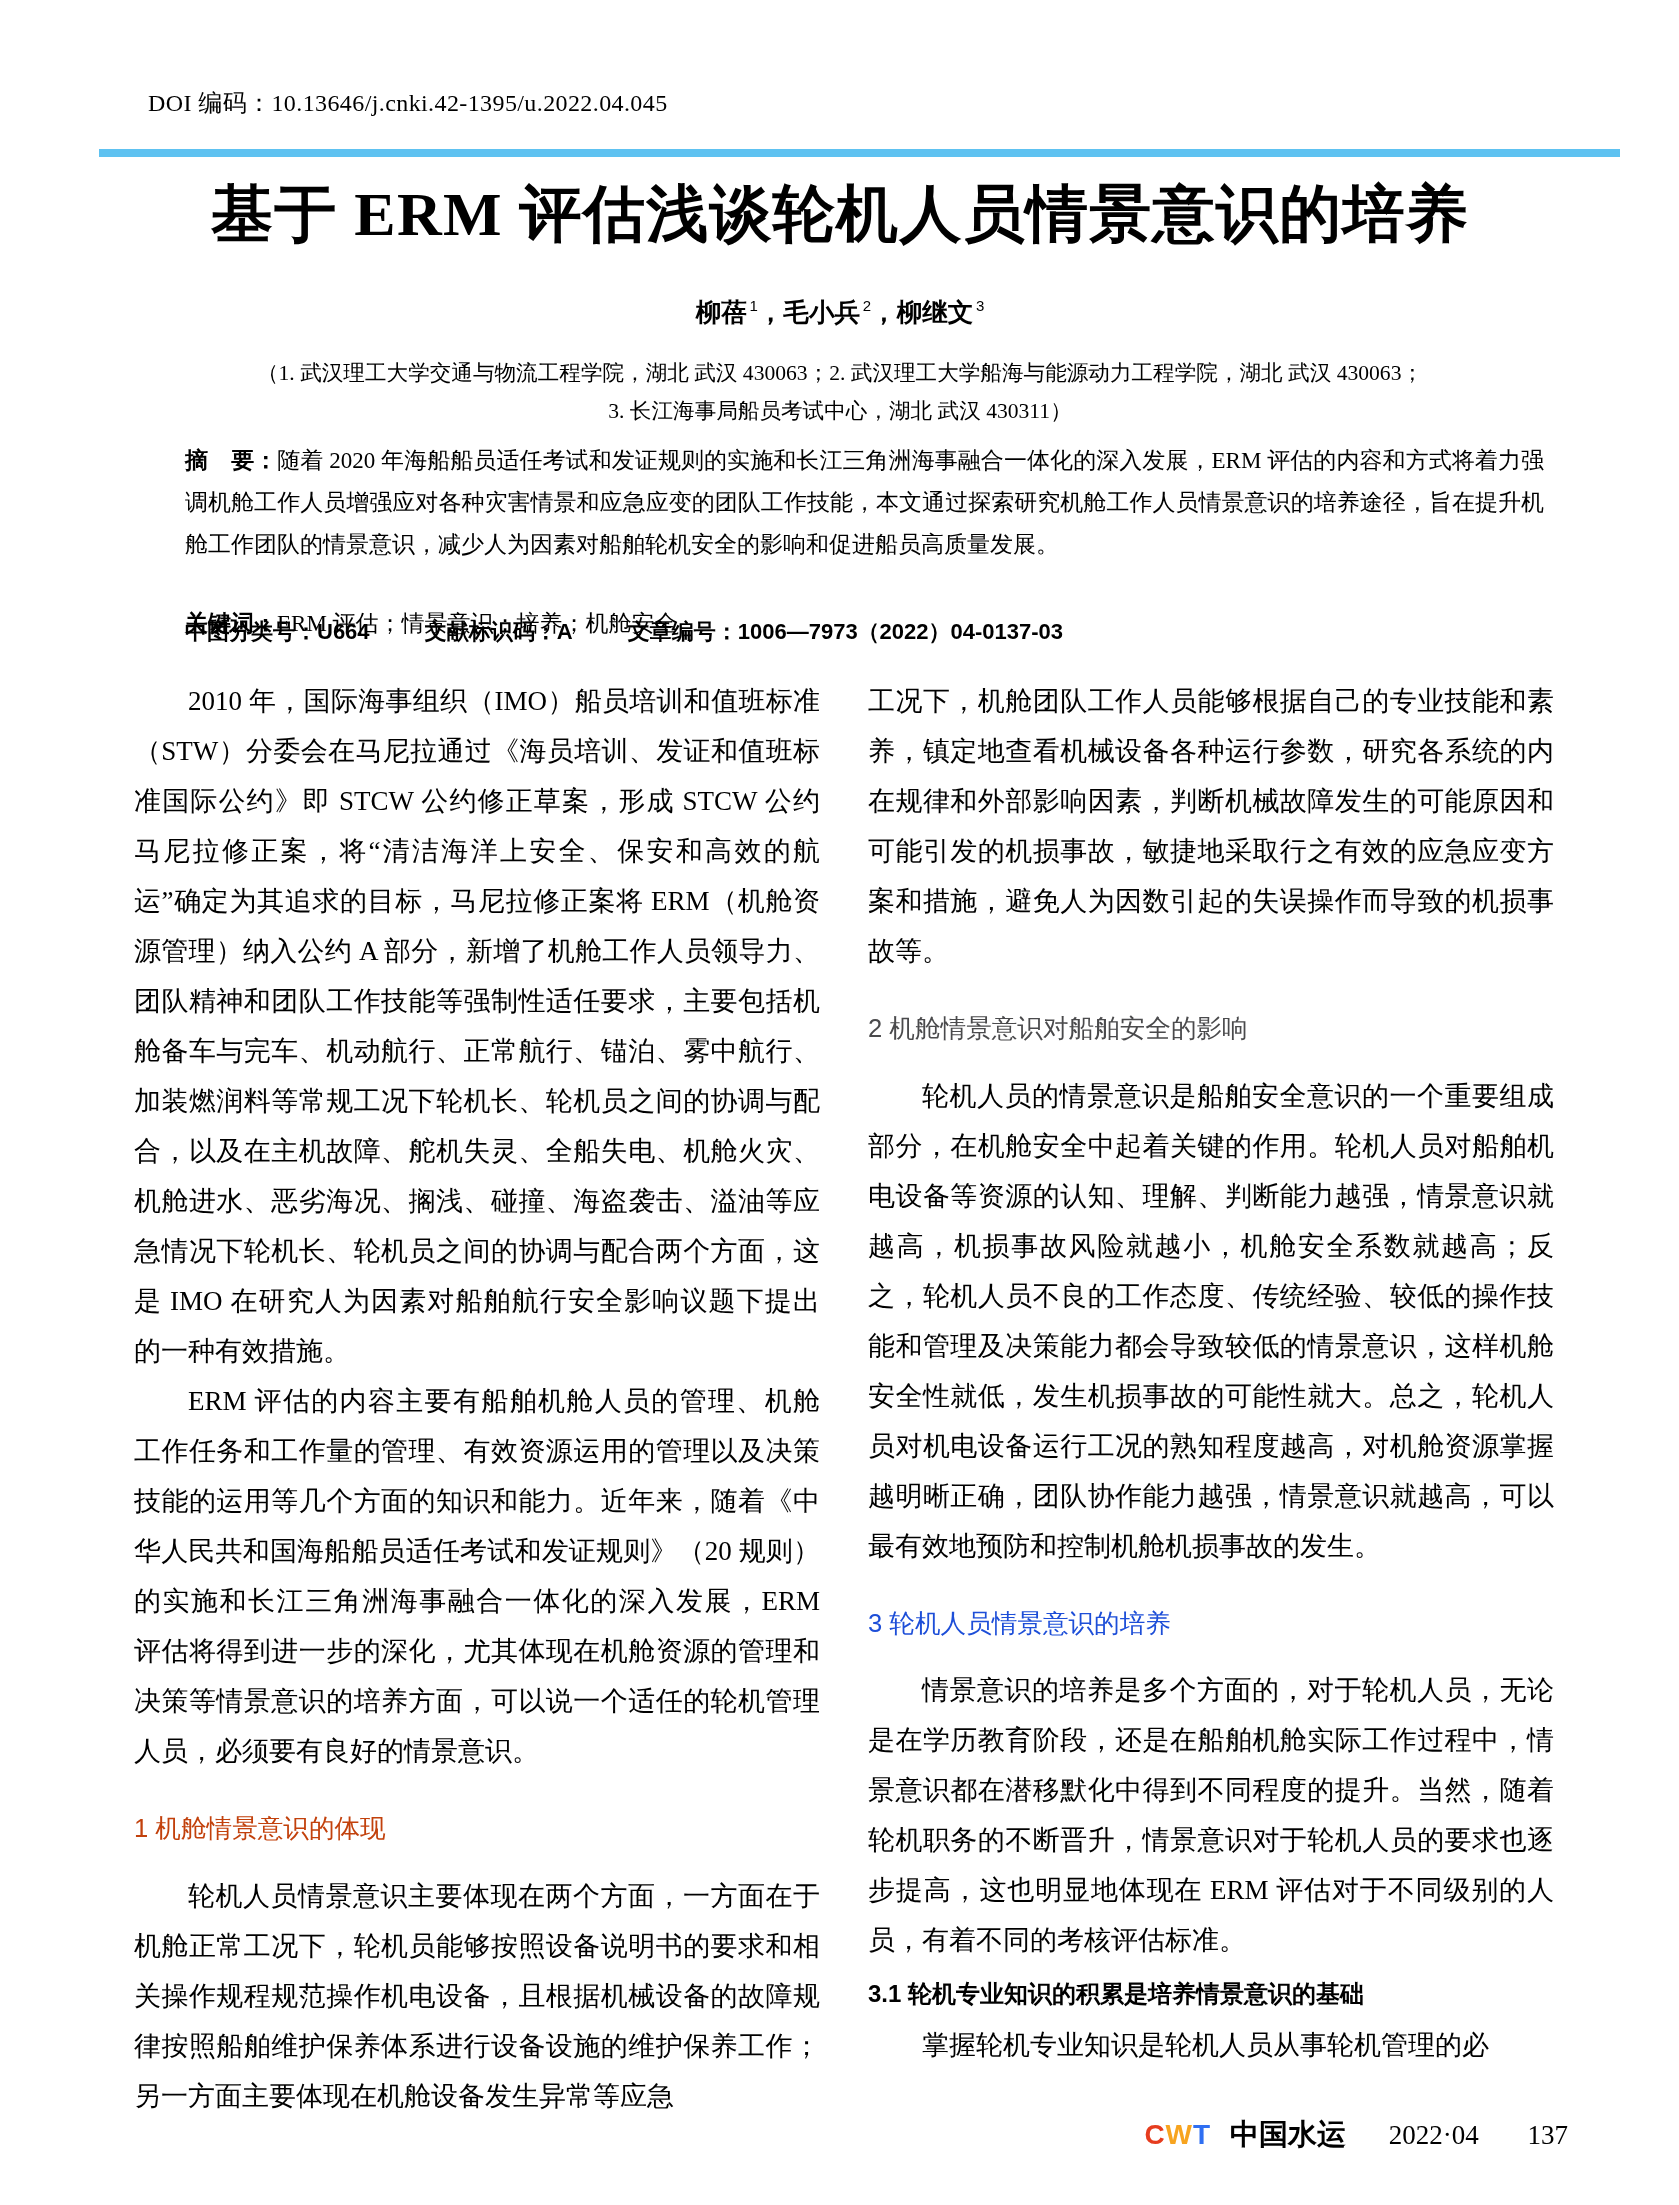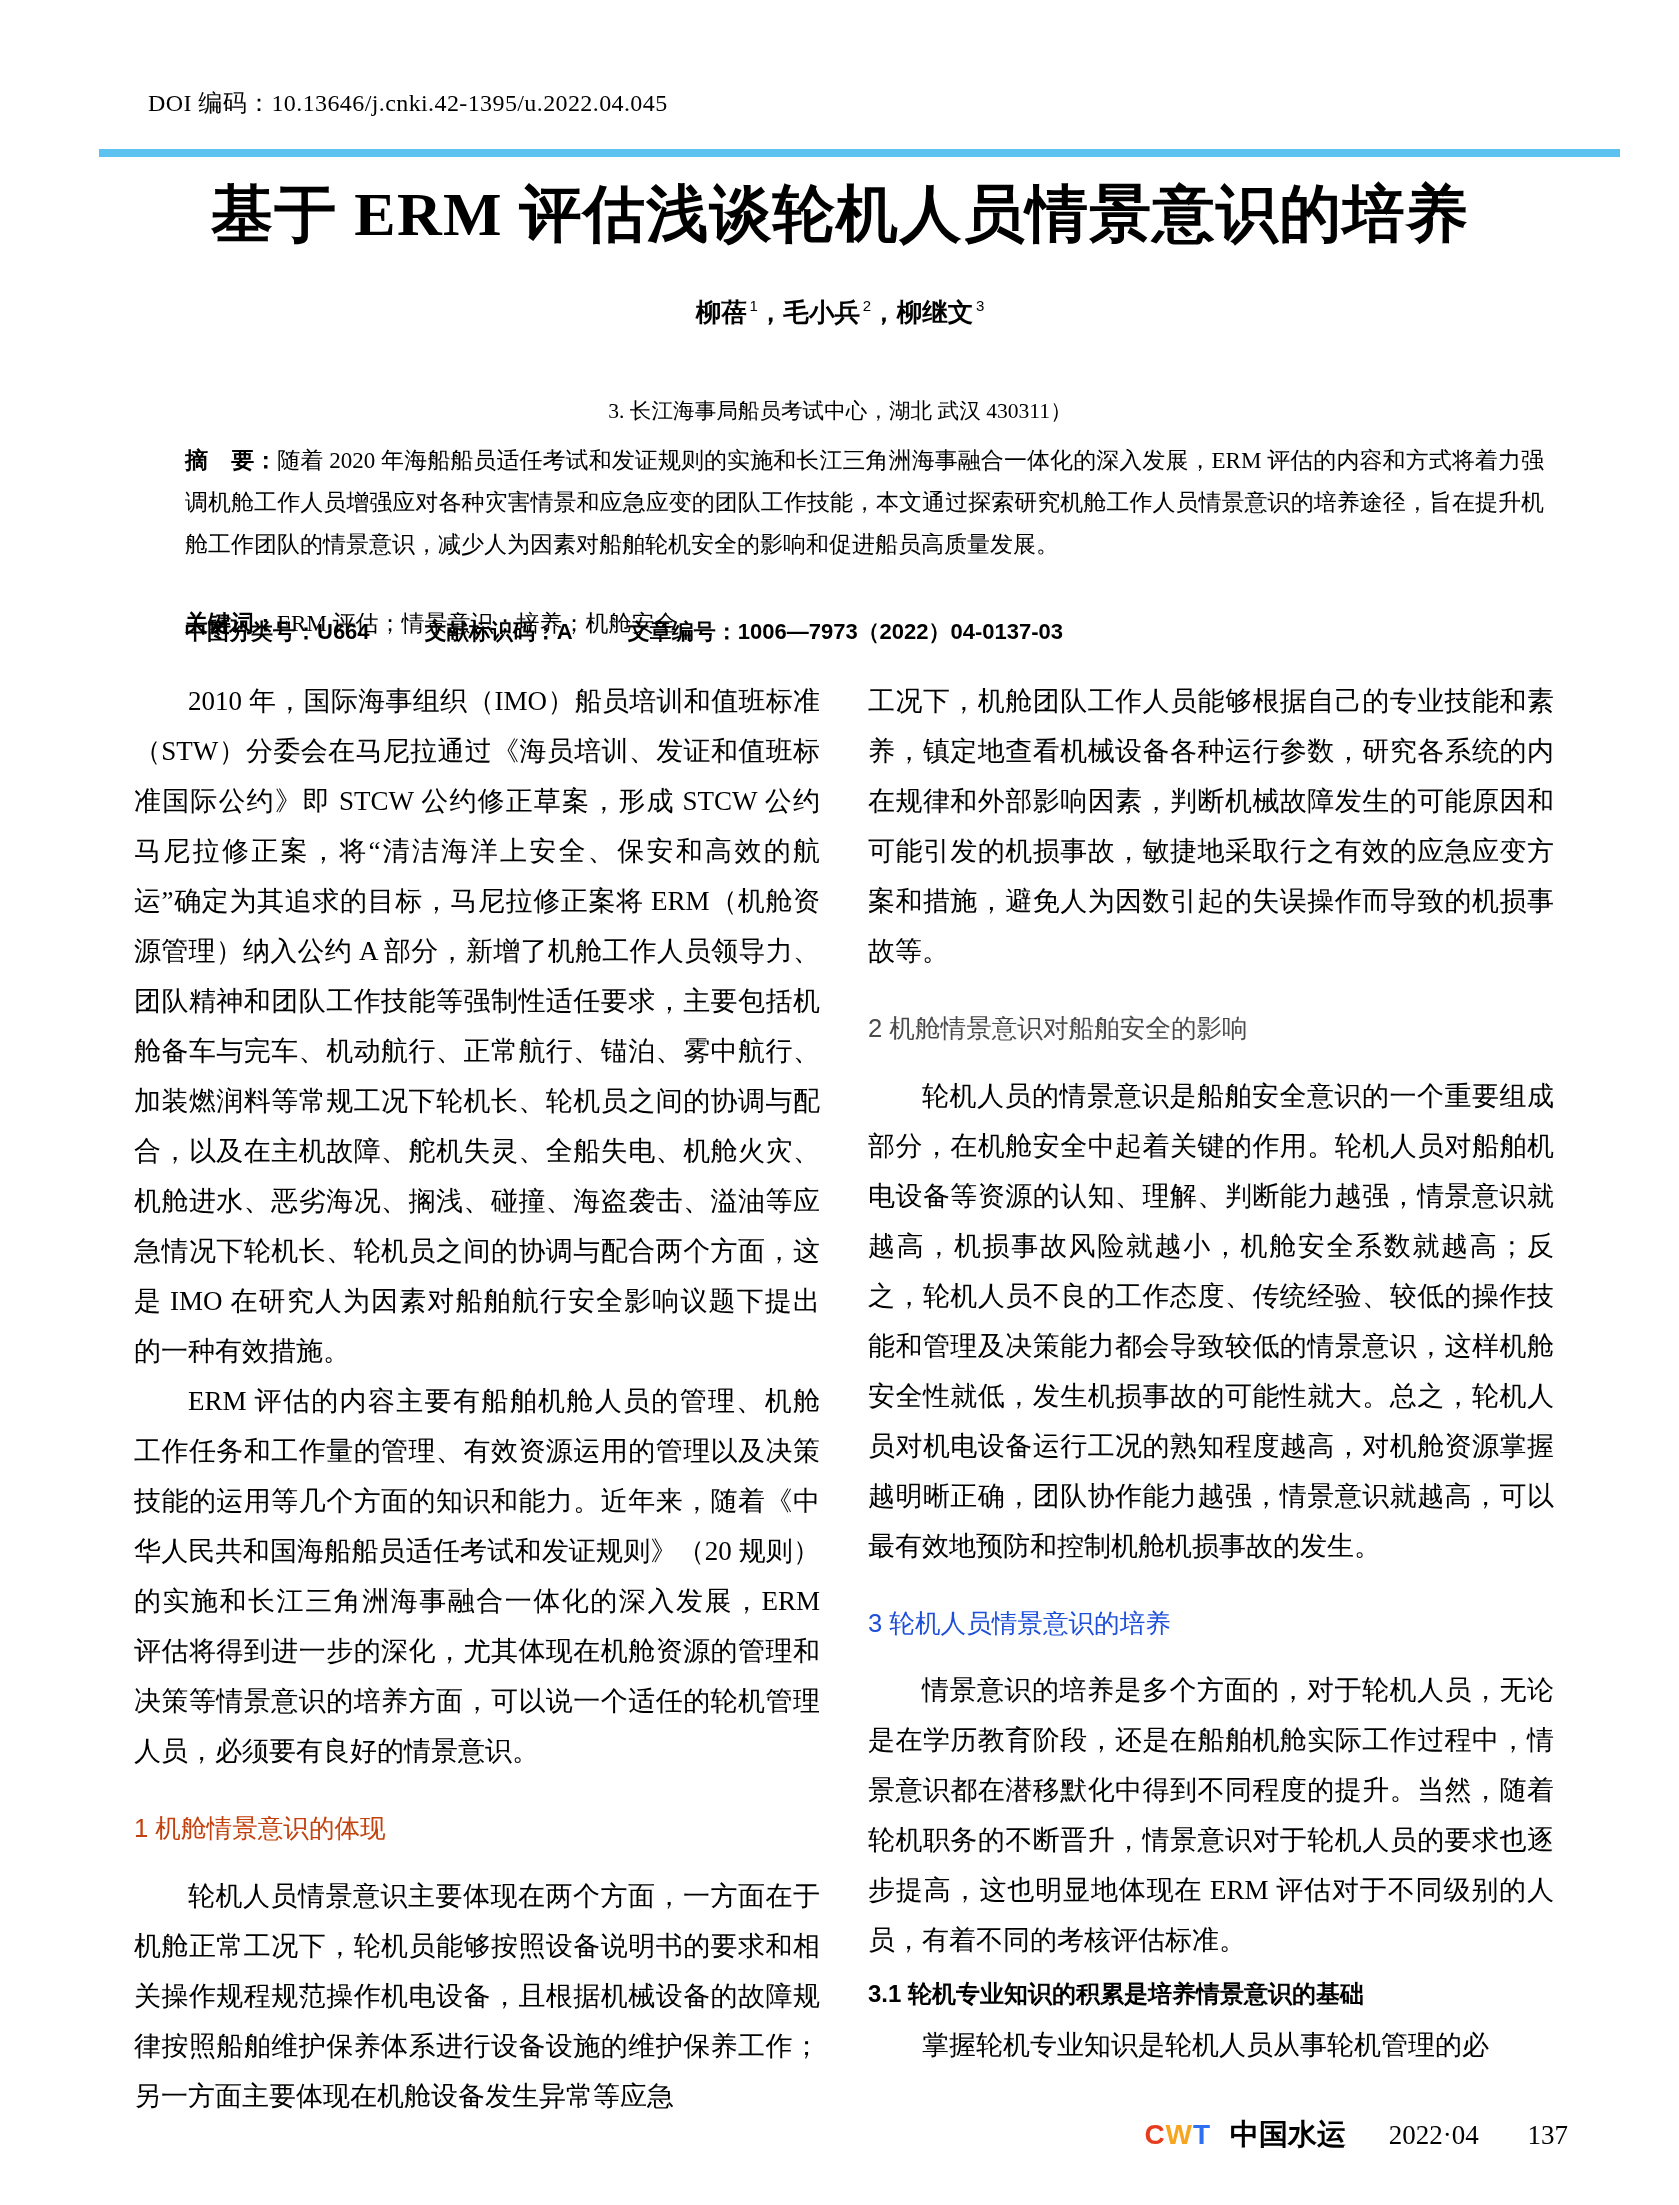--- a/index.html
+++ b/index.html
@@ -54,20 +54,21 @@
 <div class="page">
 
   <div class="doi">DOI 编码：10.13646/j.cnki.42-1395/u.2022.04.045</div>
 
   <div class="bar" style="background: rgb(94, 194, 241);"></div>
 
   <h1 class="title">基于 ERM 评估浅谈轮机人员情景意识的培养</h1>
 
   <div class="authors" id="authors"><span>柳蓓<sup>1</sup></span>，<span>毛小兵<sup>2</sup></span>，<span>柳继文<sup>3</sup></span></div>
 
+  <div class="affil affil1">（1. 武汉理工大学交通与物流工程学院，湖北 武汉 430063；2. 武汉理工大学船海与能源动力工程学院，湖北 武汉 430063；</div>
   <div class="affil affil2">3. 长江海事局船员考试中心，湖北 武汉 430311）</div>
 
   <div class="abstract"><b>摘　要：</b><span>随着 2020 年海船船员适任考试和发证规则的实施和长江三角洲海事融合一体化的深入发展，ERM 评估的内容和方式将着力强调机舱工作人员增强应对各种灾害情景和应急应变的团队工作技能，本文通过探索研究机舱工作人员情景意识的培养途径，旨在提升机舱工作团队的情景意识，减少人为因素对船舶轮机安全的影响和促进船员高质量发展。</span></div>
 
   <div class="kw"><b>关键词：</b><span>ERM 评估；情景意识；培养；机舱安全</span></div>
 
   <div class="clc">
     <span class="grp"><span>中图分类号：</span><span>U664</span></span>
     <span class="grp"><span>文献标识码：</span><span>A</span></span>
     <span class="grp"><span>文章编号：</span><span>1006—7973（2022）04-0137-03</span></span>

